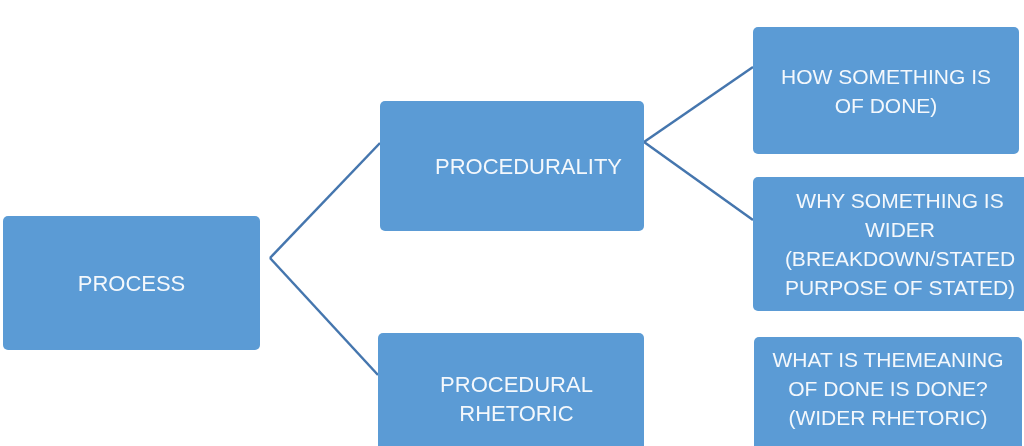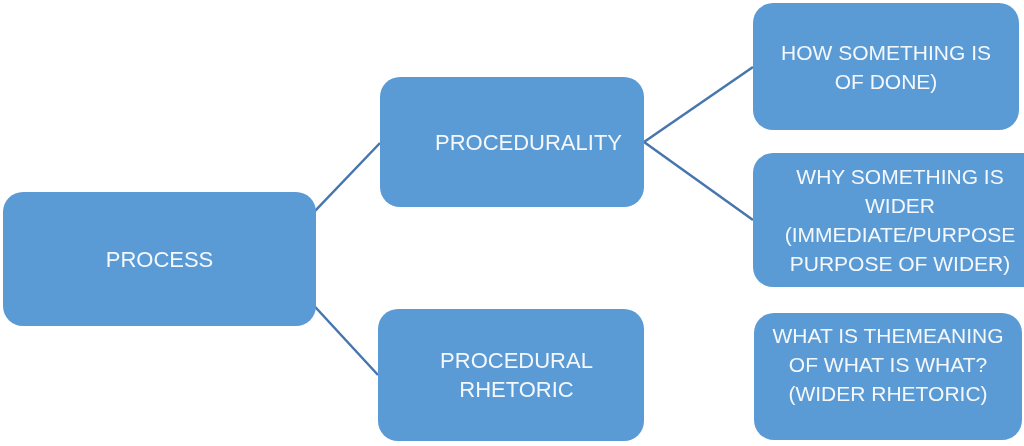--- a/index.html
+++ b/index.html
@@ -17,37 +17,38 @@
   }
   .connectors {
     position: absolute;
     left: 0; top: 0;
     width: 1024px; height: 446px;
     pointer-events: none;
   }
   .node {
     position: absolute;
     background: #5B9BD5;
-    border-radius: 20px;
+    border-radius: 5px;
     color: #F4F8FC;
     display: flex;
     flex-direction: column;
     align-items: center;
     justify-content: center;
     text-align: center;
     box-sizing: border-box;
+    margin-top: 24px;
   }
   .node .ln {
     white-space: nowrap;
     line-height: 29px;
   }
   .fs-main { font-size: 22px; }
   .fs-leaf { font-size: 21px; }
 
-  #node-process            { left: 3px;   top: 192px; width: 313px; height: 134px; }
+  #node-process            { left: 3px;   top: 192px; width: 257px; height: 134px; }
   #node-procedurality      { left: 380px; top: 77px;  width: 264px; height: 130px; padding-left: 33px; }
   #node-procedural-rhetoric{ left: 378px; top: 309px; width: 266px; height: 132px; padding-left: 11px; }
   #node-how                { left: 753px; top: 3px;   width: 266px; height: 127px; }
   #node-why                { left: 753px; top: 153px; width: 294px; height: 134px; }
   #node-what               { left: 754px; top: 313px; width: 268px; height: 127px; padding-bottom: 24px; }
 </style>
 </head>
 <body>
 
 <div class="stage">
@@ -73,23 +74,23 @@
   </div>
 
   <div class="node fs-leaf" id="node-how">
     <div class="ln">HOW SOMETHING IS</div>
     <div class="ln">OF DONE)</div>
   </div>
 
   <div class="node fs-leaf" id="node-why">
     <div class="ln">WHY SOMETHING IS</div>
     <div class="ln">WIDER</div>
-    <div class="ln">(IMMEDIATE/PURPOSE</div>
-    <div class="ln">PURPOSE OF WIDER)</div>
+    <div class="ln">(BREAKDOWN/STATED</div>
+    <div class="ln">PURPOSE OF STATED)</div>
   </div>
 
   <div class="node fs-leaf" id="node-what">
     <div class="ln">WHAT IS THEMEANING</div>
-    <div class="ln">OF WHAT IS WHAT?</div>
+    <div class="ln">OF DONE IS DONE?</div>
     <div class="ln">(WIDER RHETORIC)</div>
   </div>
 
 </div>
 
 </body></html>

